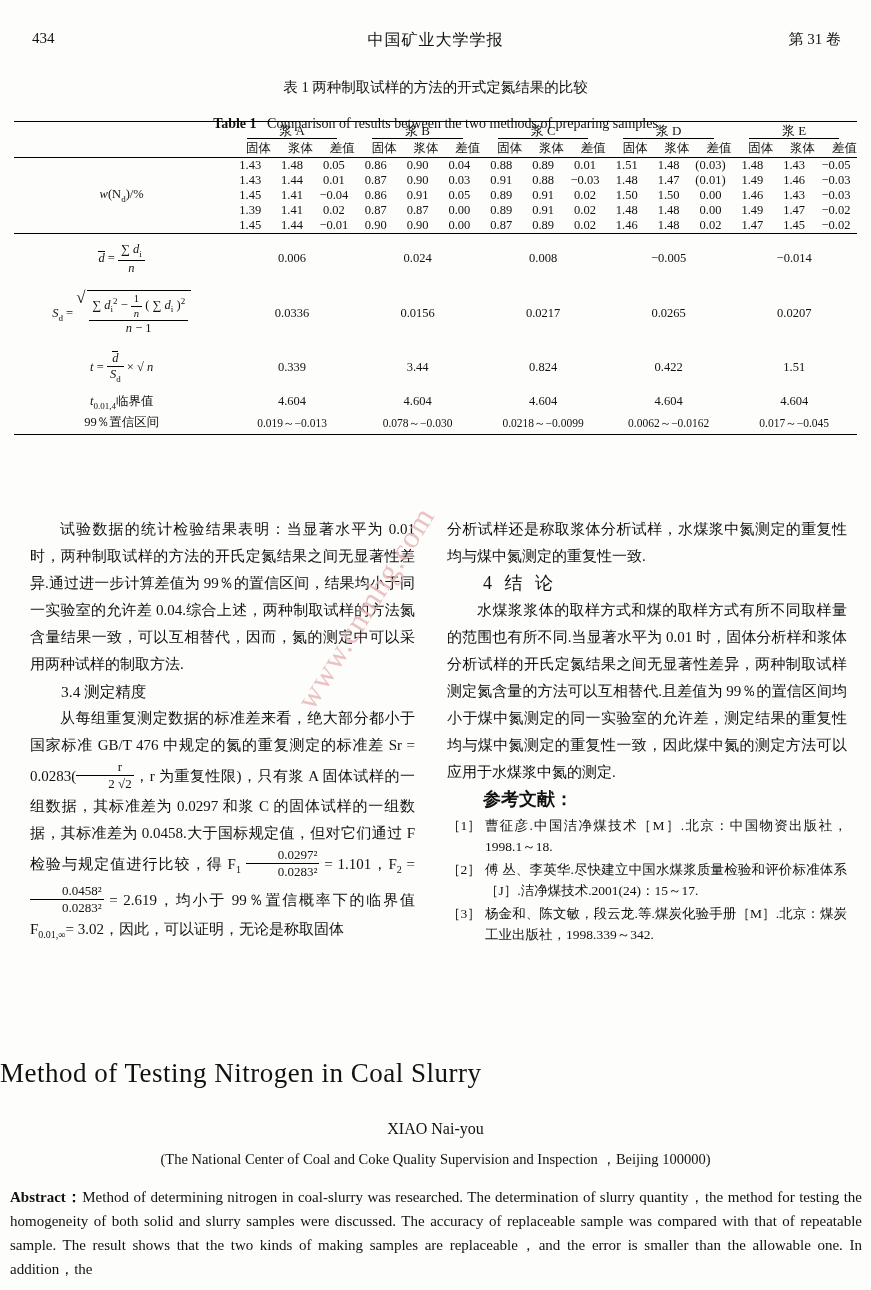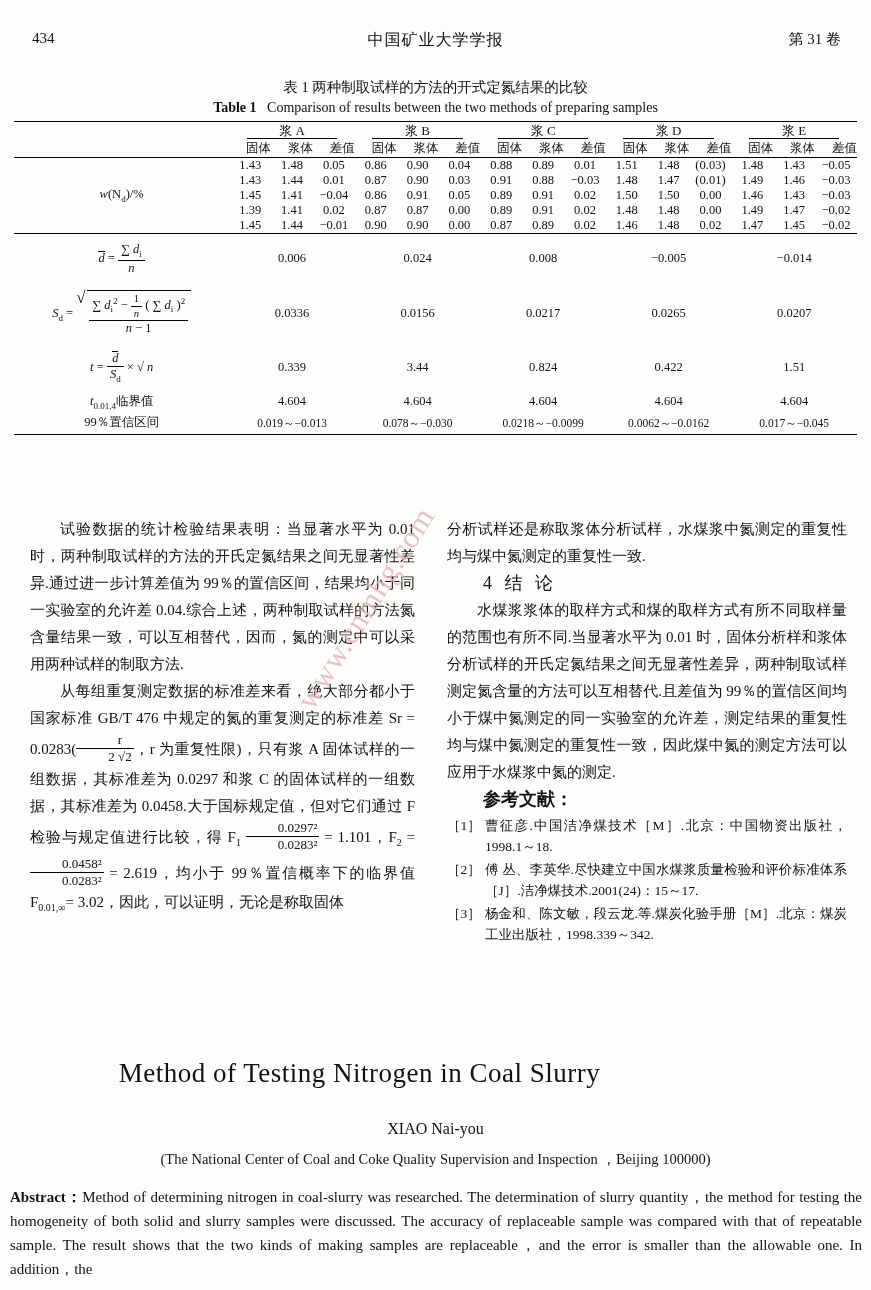--- a/index.html
+++ b/index.html
@@ -17,21 +17,21 @@
   .runhead{
     position:absolute;left:0;top:30px;width:871px;
     display:flex;align-items:flex-start;
   }
   .runhead .pno{position:absolute;left:32px;top:0;font-size:15px;}
   .runhead .jtitle{width:871px;text-align:center;font-size:16px;letter-spacing:1px;}
   .runhead .vol{position:absolute;right:30px;top:0;font-size:15px;}
 
   
   .tcap{position:absolute;left:0;top:78px;width:871px;text-align:center;font-size:14.5px;}
-  .tcap .l1{margin-bottom:3px;}
+  .tcap .l1{margin-bottom:19px;}
   .tcap .l2{font-size:14px;}
   .tcap .bold{font-weight:bold;}
 
   
   .tbl-wrap{position:absolute;left:14px;top:121px;width:843px;}
   table.main{border-collapse:collapse;width:843px;font-size:12.5px;}
   table.main td,table.main th{padding:0;font-weight:normal;}
   .rule-top{border-top:1.6px solid #000;}
   .rule-thin{border-top:0.8px solid #000;}
   .rule-bot{border-bottom:1.6px solid #000;}
@@ -82,21 +82,21 @@
   
   .wm{
     position:absolute;left:250px;top:590px;
     transform:rotate(-58deg);
     font-size:31px;color:#e8b7b7;opacity:.85;
     font-family:"Liberation Serif",serif;letter-spacing:1px;
     pointer-events:none;
   }
 
   
-  .en-title{position:absolute;left:0;top:1058px;width:719px;text-align:center;font-size:27px;letter-spacing:.5px;}
+  .en-title{position:absolute;left:0;top:1058px;width:719px;text-align:left;font-size:27px;letter-spacing:.5px;}
   .en-author{position:absolute;left:0;top:1120px;width:871px;text-align:center;font-size:16px;}
   .en-aff{position:absolute;left:0;top:1150px;width:871px;text-align:center;font-size:14.5px;}
   .en-abs{position:absolute;left:10px;top:1185px;width:852px;font-size:15px;line-height:24px;text-align:justify;}
   .en-abs b{font-weight:bold;}
 </style>
 </head>
 <body>
 
 <div class="page">
 
@@ -305,20 +305,21 @@
           <td class="num" colspan="3" style="font-size:11.5px">0.0218～−0.0099</td>
           <td class="num" colspan="3" style="font-size:11.5px">0.0062～−0.0162</td>
           <td class="num" colspan="3" style="font-size:11.5px">0.017～−0.045</td>
         </tr>
       </tbody>
     </table>
   </div>
 
   <div class="col colL">
     <p>试验数据的统计检验结果表明：当显著水平为 0.01 时，两种制取试样的方法的开氏定氮结果之间无显著性差异.通过进一步计算差值为 99％的置信区间，结果均小于同一实验室的允许差 0.04.综合上述，两种制取试样的方法氮含量结果一致，可以互相替代，因而，氮的测定中可以采用两种试样的制取方法.</p>
+    <p class="secth">3.4   测定精度</p>
     <p>
       <span>从每组重复测定数据的标准差来看，绝大部分都小于国家标准 GB/T 476 中规定的氮的重复测定的标准差 Sr = 0.0283</span><span>(</span><span class="ifrac"><span class="n">r</span><span class="d">2 √2</span></span><span>，r 为重复性限</span><span>)</span><span>，只有浆 A 固体试样的一组数据，其标准差为 0.0297 和浆 C 的固体试样的一组数据，其标准差为 0.0458.大于国标规定值，但对它们通过 F 检验与规定值进行比较，得 F</span><sub style="font-size:10px">1</sub> <span class="ifrac"><span class="n">0.0297²</span><span class="d">0.0283²</span></span> <span>= 1.101，F</span><sub style="font-size:10px">2</sub> = <span class="ifrac"><span class="n">0.0458²</span><span class="d">0.0283²</span></span> <span>= 2.619，均小于 99％置信概率下的临界值 F</span><sub style="font-size:10px">0.01,∞</sub><span>= 3.02，因此，可以证明，无论是称取固体</span>
     </p>
   </div>
 
   <div class="col colR">
     <p class="noind">分析试样还是称取浆体分析试样，水煤浆中氮测定的重复性均与煤中氮测定的重复性一致.</p>
     <p class="secth4">4   结   论</p>
     <p>水煤浆浆体的取样方式和煤的取样方式有所不同取样量的范围也有所不同.当显著水平为 0.01 时，固体分析样和浆体分析试样的开氏定氮结果之间无显著性差异，两种制取试样测定氮含量的方法可以互相替代.且差值为 99％的置信区间均小于煤中氮测定的同一实验室的允许差，测定结果的重复性均与煤中氮测定的重复性一致，因此煤中氮的测定方法可以应用于水煤浆中氮的测定.</p>
     <p class="ref-h">参考文献：</p>

